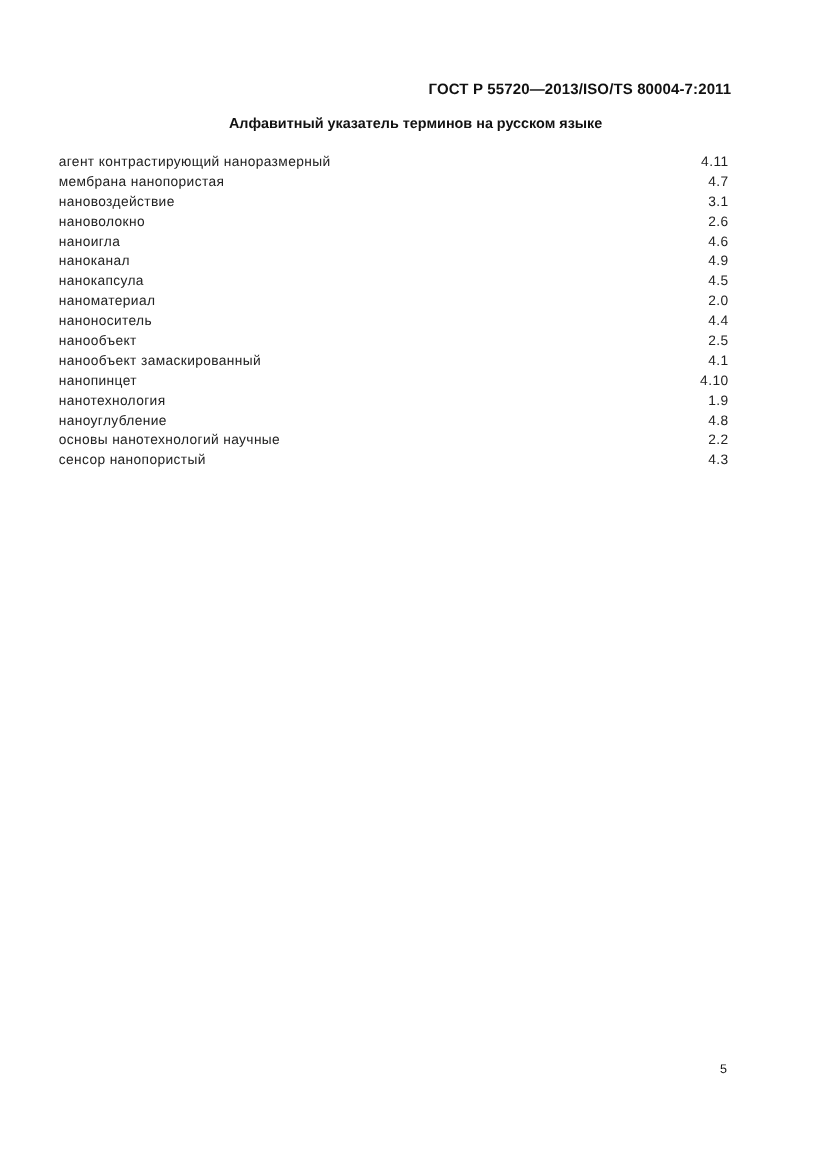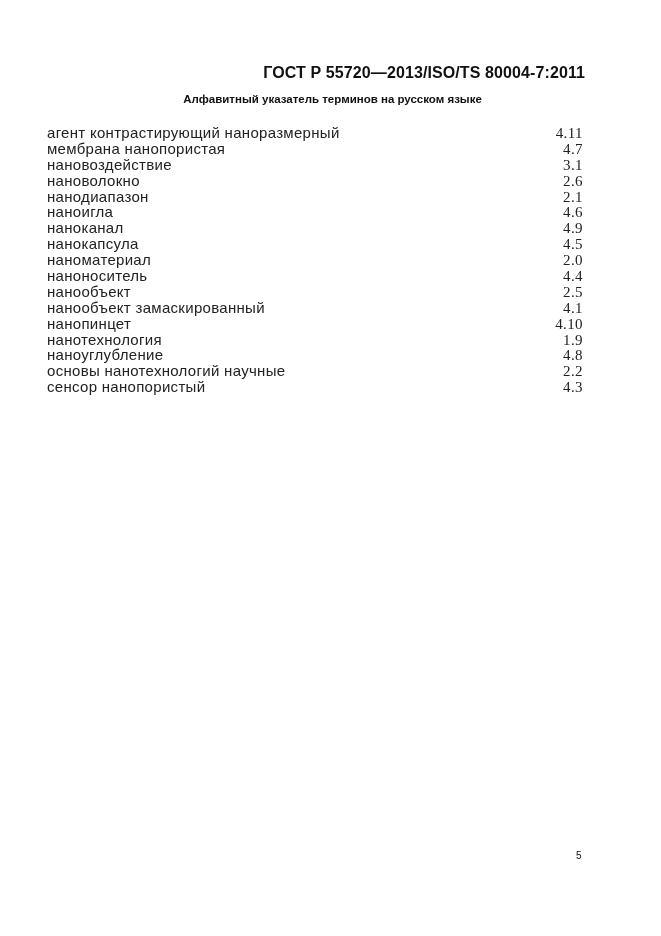--- a/index.html
+++ b/index.html
@@ -2,39 +2,39 @@
 <html><head>
   <meta charset="utf-8">
   <style>
     html, body { margin: 0; padding: 0; background: #ffffff; }
     body {
       width: 661px; height: 936px; position: relative; overflow: hidden;
       font-family: "Liberation Sans", sans-serif; color: #111;
     }
     .doc-header {
       position: absolute; top: 64px; right: 76px;
-      font-size: 16px; font-weight: bold; letter-spacing: 0.1px;
+      font-size: 12px; font-weight: bold; letter-spacing: 0.1px;
     }
     .index-title {
       position: absolute; top: 93px; left: 0; width: 661px; text-align: center;
       font-size: 11.5px; font-weight: bold;
       padding-left: 0;
       margin-left: 17px;
     }
     .index-title span { position: relative; left: -15px; }
     .index-list {
       position: absolute; top: 124px; left: 47px; width: 536px;
       list-style: none; margin: 0; padding: 0;
     }
     .index-row {
       display: flex; justify-content: space-between; align-items: baseline;
-      height: 15.9px; font-size: 15px; color: #222;
+      height: 15.9px; font-size: 11px; color: #222;
     }
     .term { letter-spacing: 0.3px; }
-    .ref { text-align: left; letter-spacing: 0.4px; font-family: Liberation Serif, serif; }
+    .ref { text-align: left; letter-spacing: 0.4px; }
     .page-number {
       position: absolute; top: 850px; left: 576px; font-size: 10px;
     }
   </style>
 </head>
 <body>
 
 <div class="doc-header">ГОСТ Р 55720—2013/ISO/TS 80004-7:2011</div>
 
 <div class="index-title"><span>Алфавитный указатель терминов на русском языке</span></div>
@@ -48,24 +48,20 @@
       <span class="term">мембрана нанопористая</span>
       <span class="ref">4.7</span>
     </li>
   <li class="index-row">
       <span class="term">нановоздействие</span>
       <span class="ref">3.1</span>
     </li>
   <li class="index-row">
       <span class="term">нановолокно</span>
       <span class="ref">2.6</span>
-    </li>
-  <li class="index-row">
-      <span class="term">нанодиапазон</span>
-      <span class="ref">2.1</span>
     </li>
   <li class="index-row">
       <span class="term">наноигла</span>
       <span class="ref">4.6</span>
     </li>
   <li class="index-row">
       <span class="term">наноканал</span>
       <span class="ref">4.9</span>
     </li>
   <li class="index-row">

